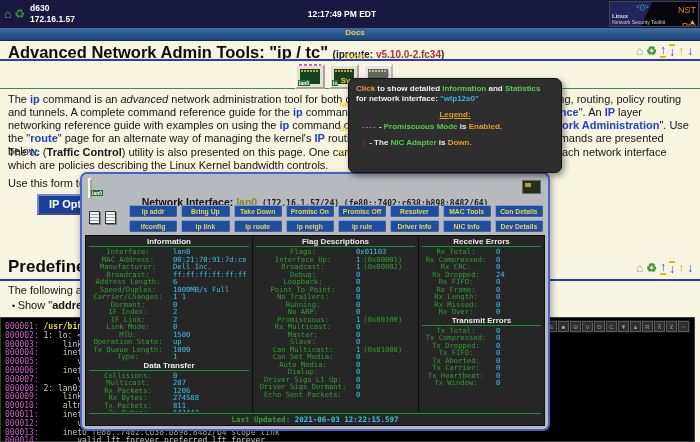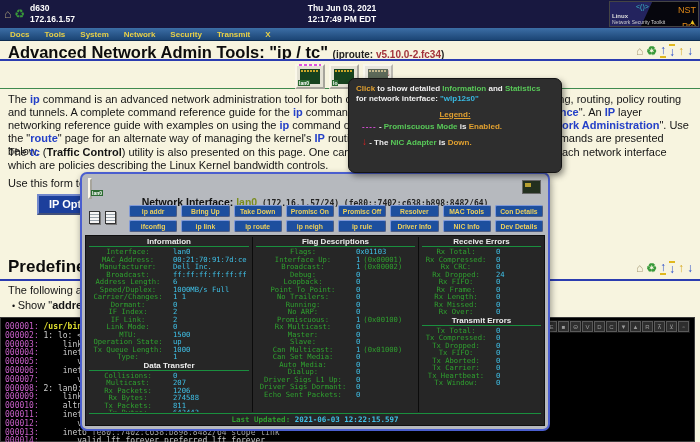--- a/index.html
+++ b/index.html
@@ -15,21 +15,21 @@
   .tb-right { text-align:right; font-size:8.5px; font-weight:bold; line-height:1.25; padding-right:5px; }
   .load-word { border-bottom:2px solid #e0b81e; }
   .nst-logo { width:90px; height:26px; position:relative; background:linear-gradient(115deg,#23235e 42%,#06060d 43%); border:1px solid #444; margin-right:1px; overflow:hidden; }
   .nst-brand { position:absolute; top:0; right:2px; color:#e08818; font-size:9px; font-weight:normal; line-height:16px; text-align:right; white-space:pre-line; }
   .nst-os { position:absolute; left:2px; bottom:7px; color:#ddd; font-size:6px; font-weight:bold; }
   .nst-name { position:absolute; left:2px; bottom:1px; color:#ccc; font-size:5px; }
   .nst-warn { position:absolute; right:2px; bottom:1px; color:#e8c020; font-size:7px; line-height:7px; }
   .nst-deco { position:absolute; left:26px; top:1px; color:#3ab8c8; font-size:7px; }
 
   
-  .menubar { position:absolute; top:28px; left:0; width:700px; height:13px; background:linear-gradient(#3c6ea6,#1b4474); border-bottom:1px solid #0e2c50; display:flex; gap:15px; align-items:center; padding-left:10px; z-index:20; }
+  .menubar { position:absolute; top:28px; left:0; width:700px; height:13px; background:linear-gradient(#3c6ea6,#1b4474); border-bottom:1px solid #0e2c50; display:flex; gap:15px; align-items:center; padding-left:10px; z-index:20;flex-direction:column; }
   .menu-item { background:none; border:none; color:#e8d048; font-size:8px; font-weight:bold; font-family:"Liberation Sans",sans-serif; cursor:pointer; padding:0; }
 
   
   .page-title { position:absolute; top:43px; left:8px; font-size:16.5px; font-weight:bold; color:#0d0d0d; z-index:3; }
   .ver-label { font-size:10px; color:#222; font-weight:bold; }
   .ver { font-size:10px; color:#a2333b; font-weight:bold; }
   .hr-blue { position:absolute; left:0; width:700px; height:2px; background:#2b3cb0; z-index:3; }
   .hr-green { position:absolute; left:0; top:88px; width:700px; height:1px; background:#3f8a4f; z-index:2; }
 
   .icons-row { position:absolute; display:flex; gap:3px; align-items:center; z-index:6; }
@@ -58,21 +58,21 @@
   .tt-item { margin-top:2px; padding-left:6px; }
   .seg-org { color:#e0a030; }
   .seg-grn { color:#58c858; }
   .seg-cyn { color:#38b8e0; }
   .seg-mag { color:#e050e0; letter-spacing:1px; }
   .seg-red { color:#e02020; font-size:10px; }
 
   
   .para { position:absolute; left:8px; width:688px; font-size:11px; line-height:13px; color:#141414; z-index:3; }
   .seg-kw { color:#2440c8; font-weight:bold; }
-  .seg-it { }
+  .seg-it { font-style:italic; }
   .seg-b  { font-weight:bold; }
 
   .ip-options { position:absolute; left:37px; top:194px; background:#1c3f9c; color:#fff; font-weight:bold; font-size:11px; font-family:"Liberation Sans",sans-serif; padding:2px 10px 3px; border:2px outset #7288cc; z-index:3; cursor:pointer; }
 
   .section-heading { position:absolute; top:257px; left:8px; font-size:17px; font-weight:bold; color:#0d0d0d; z-index:3; }
   .following { position:absolute; top:284px; left:8px; font-size:11px; color:#141414; z-index:3; }
   .bullet-line { position:absolute; top:299px; left:12px; font-size:11px; color:#141414; z-index:3; }
   .bullet-line .dot { font-size:9px; }
 
   
@@ -122,21 +122,20 @@
 <div class="topbar">
   <div class="tb-icons">
     <span class="tb-ico ico-house">⌂</span>
     <span class="tb-ico ico-refresh">♻</span>
   </div>
   <div class="tb-host">
     <div>d630</div>
     <div>172.16.1.57</div>
   </div>
   <div class="tb-center">
-    <div>Thu Jun 03, 2021</div>
     <div>12:17:49 PM EDT</div>
   </div>
   <div class="nst-logo">
     <span class="nst-deco">&lt;()&gt;</span>
     <div class="nst-brand">NST
 Pro</div>
     <div class="nst-os">Linux</div>
     <div class="nst-name">Network Security Toolkit</div>
     <div class="nst-warn">▲</div>
   </div>

